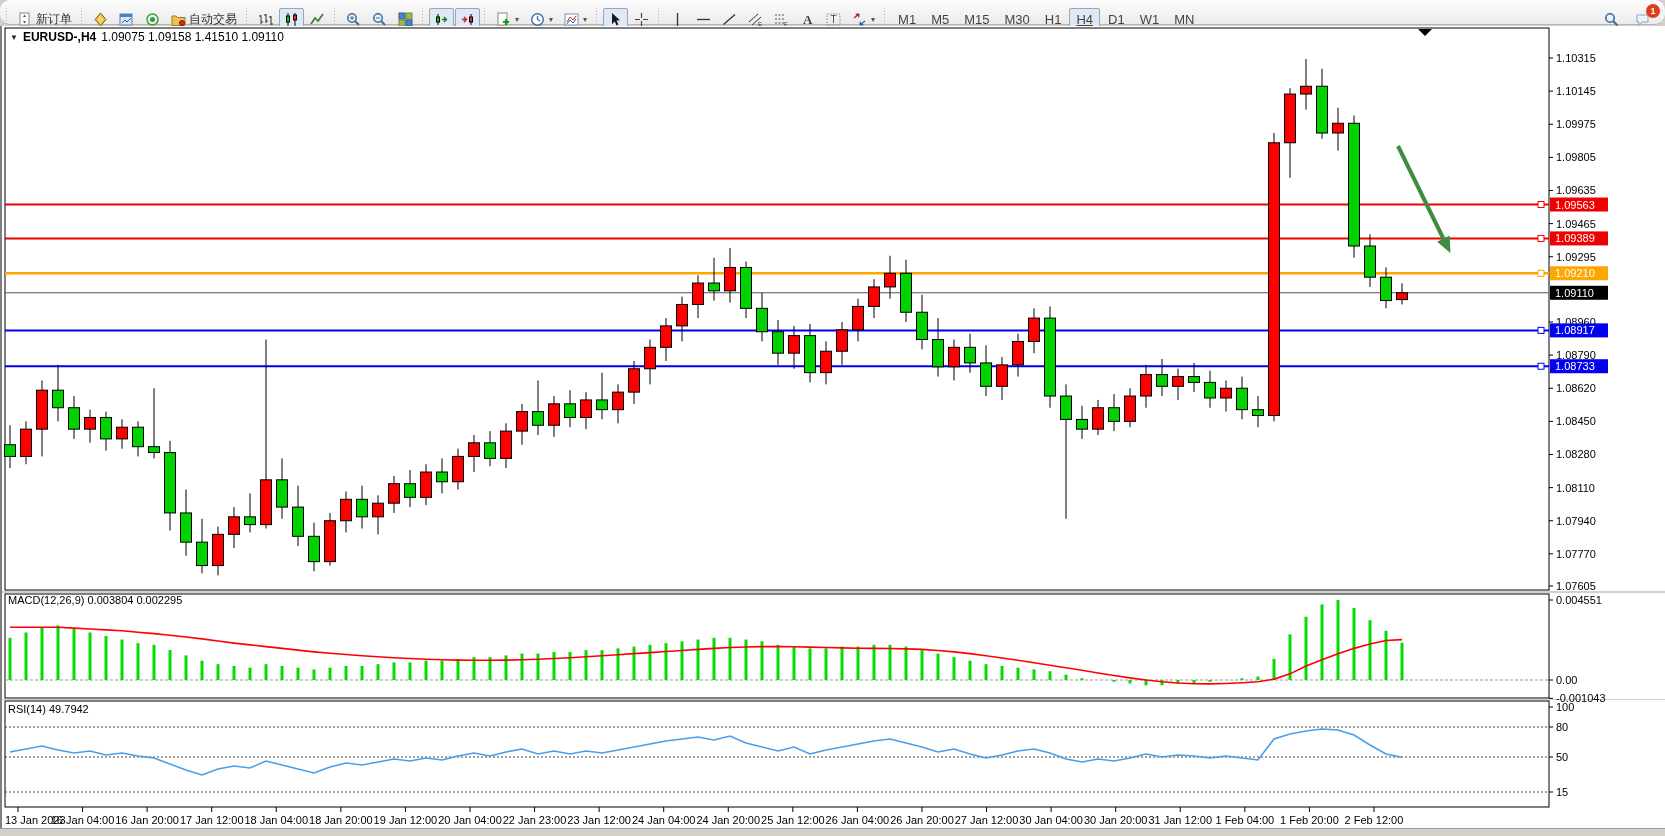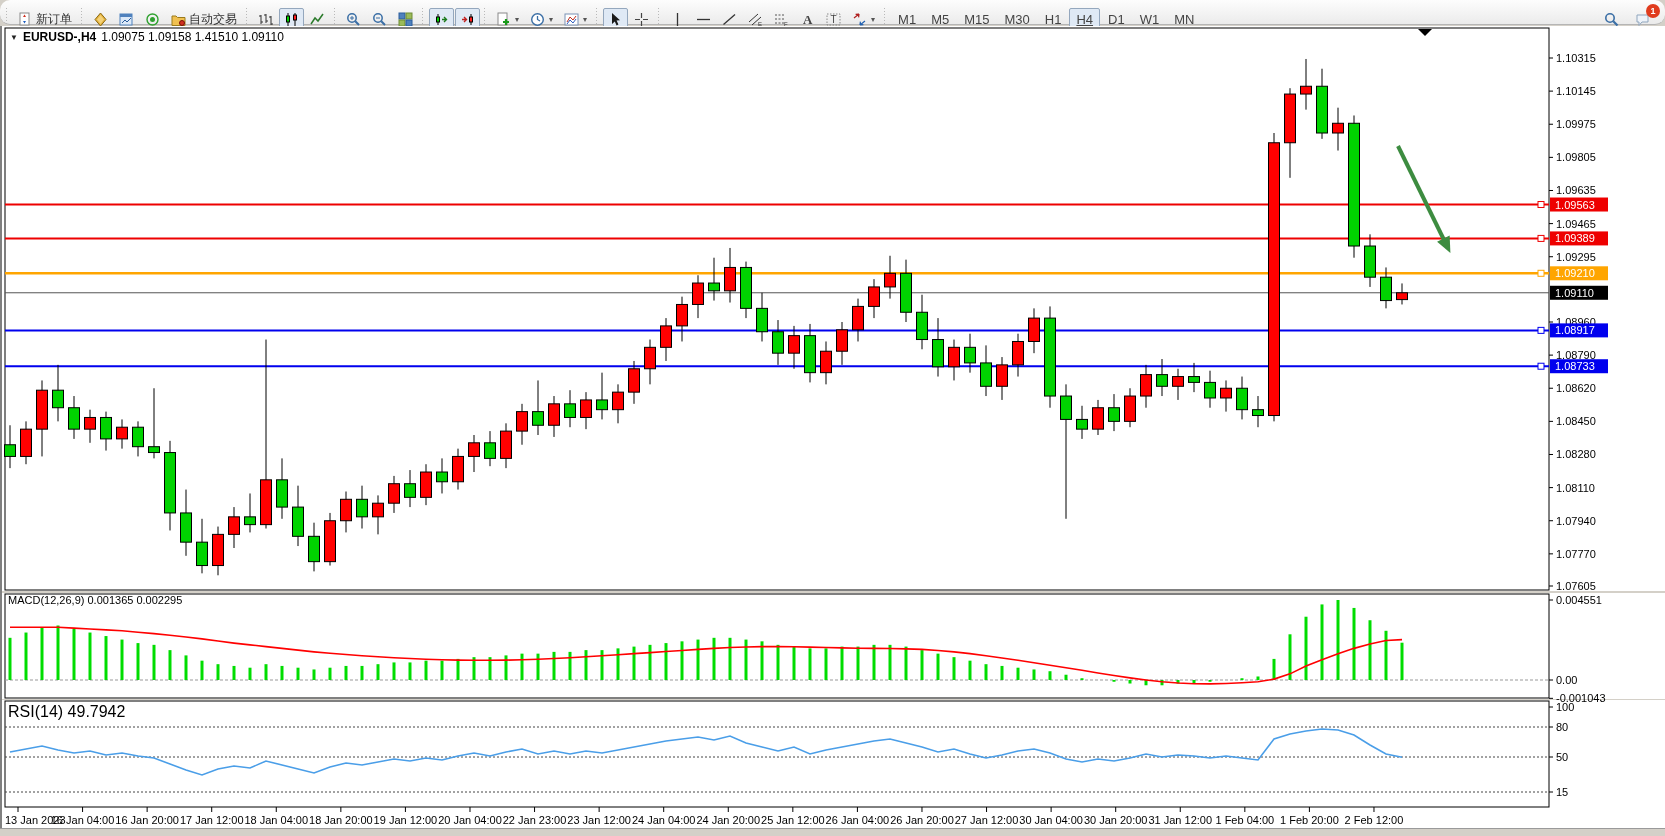--- a/index.html
+++ b/index.html
@@ -19,21 +19,21 @@
   .tb-right{margin-left:auto;display:flex;align-items:center;gap:6px;padding-right:8px;}
   .badge{position:absolute;right:-6px;top:-5px;background:#e03c1e;color:#fff;border-radius:50%;
     width:14px;height:14px;font-size:9px;line-height:14px;text-align:center;font-weight:bold;}
   #chart-window{position:absolute;left:0;top:26px;width:1665px;height:802px;background:#fff;
     border-left:2px solid #808080;box-sizing:border-box;}
   #chart-svg{position:absolute;left:0;top:0;}
   .panel-title{position:absolute;font-size:12px;color:#000;z-index:5;white-space:nowrap;}
   #main-title{left:8px;top:4px;display:flex;align-items:center;gap:5px;}
   #main-title .tri{font-size:8px;color:#222;}
   #macd-title{left:6px;top:568px;font-size:11px;}
-  #rsi-title{left:6px;top:677px;font-size:16px;}
+  #rsi-title{left:6px;top:677px;font-size:11px;}
   #bottom-strip{position:absolute;left:0;top:828px;width:1665px;height:8px;background:#d4d0c8;
     border-top:1px solid #9a9a9a;}
 </style>
 </head>
 <body>
 
 <div id="toolbar">
     <div class="grip"></div>
     <div class="tb-group">
       <div class="tb-btn">
@@ -716,21 +716,21 @@
         <text x="1371.9699999999998" y="798" font-size="11" font-family="Liberation Sans, sans-serif" fill="#000" text-anchor="middle">2 Feb 12:00</text>
       </g>
     </svg>
   <div class="panel-title" id="main-title">
     <span class="tri">▼</span>
     <b>EURUSD-,H4</b>
     <span>1.09075 1.09158 1.41510 1.09110</span>
   </div>
   <div class="panel-title" id="macd-title">
     <span>MACD(12,26,9)</span>
-    <span>0.001365 0.002295</span>
+    <span>0.003804 0.002295</span>
   </div>
   <div class="panel-title" id="rsi-title">
     <span>RSI(14)</span>
     <span>49.7942</span>
   </div>
 </div>
 
 <div id="bottom-strip"></div>
 
 </body></html>

